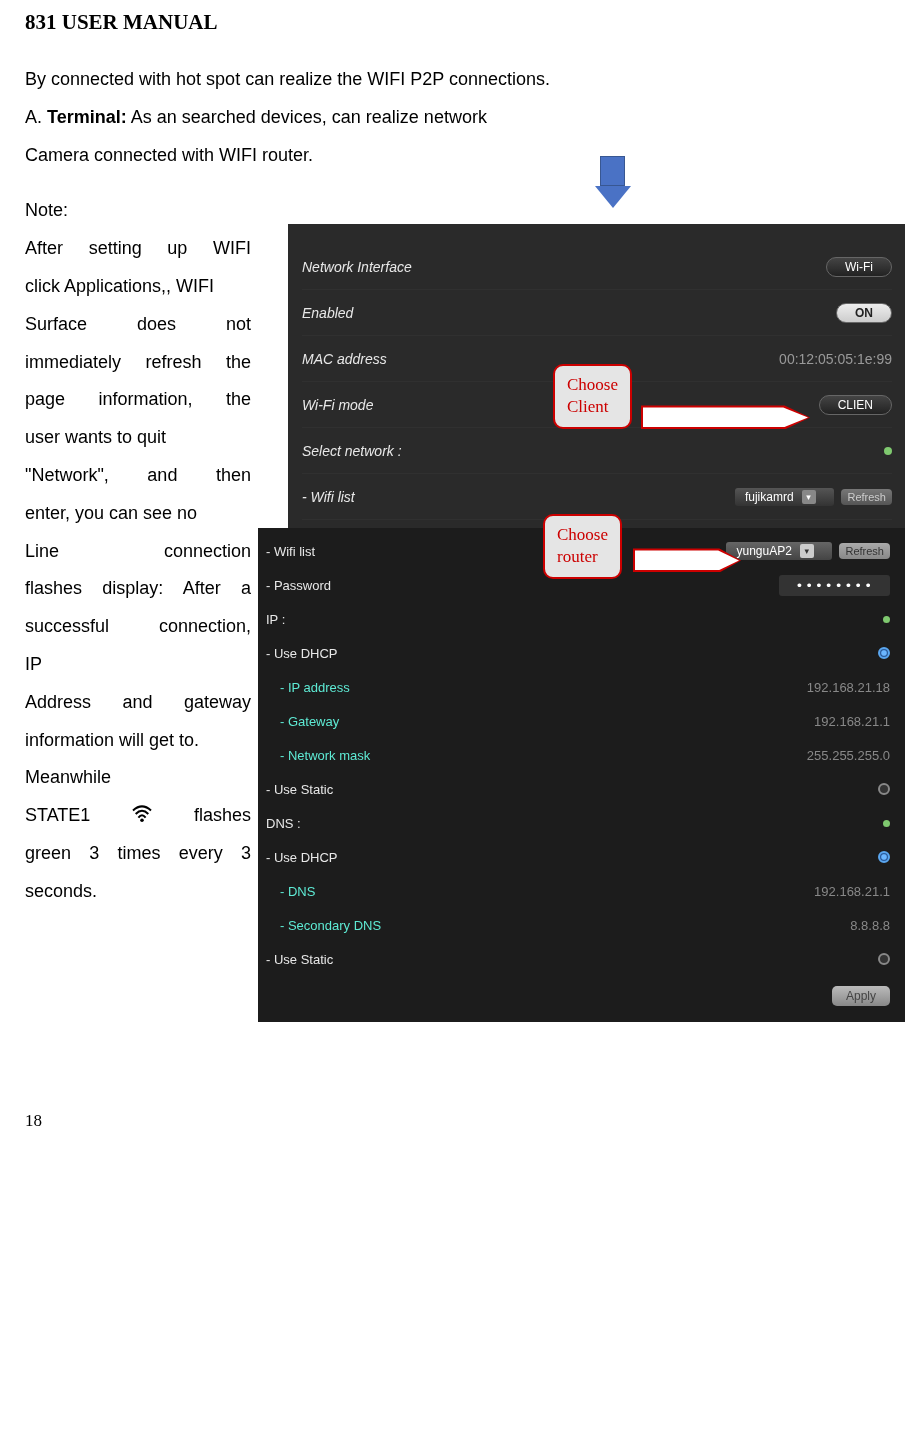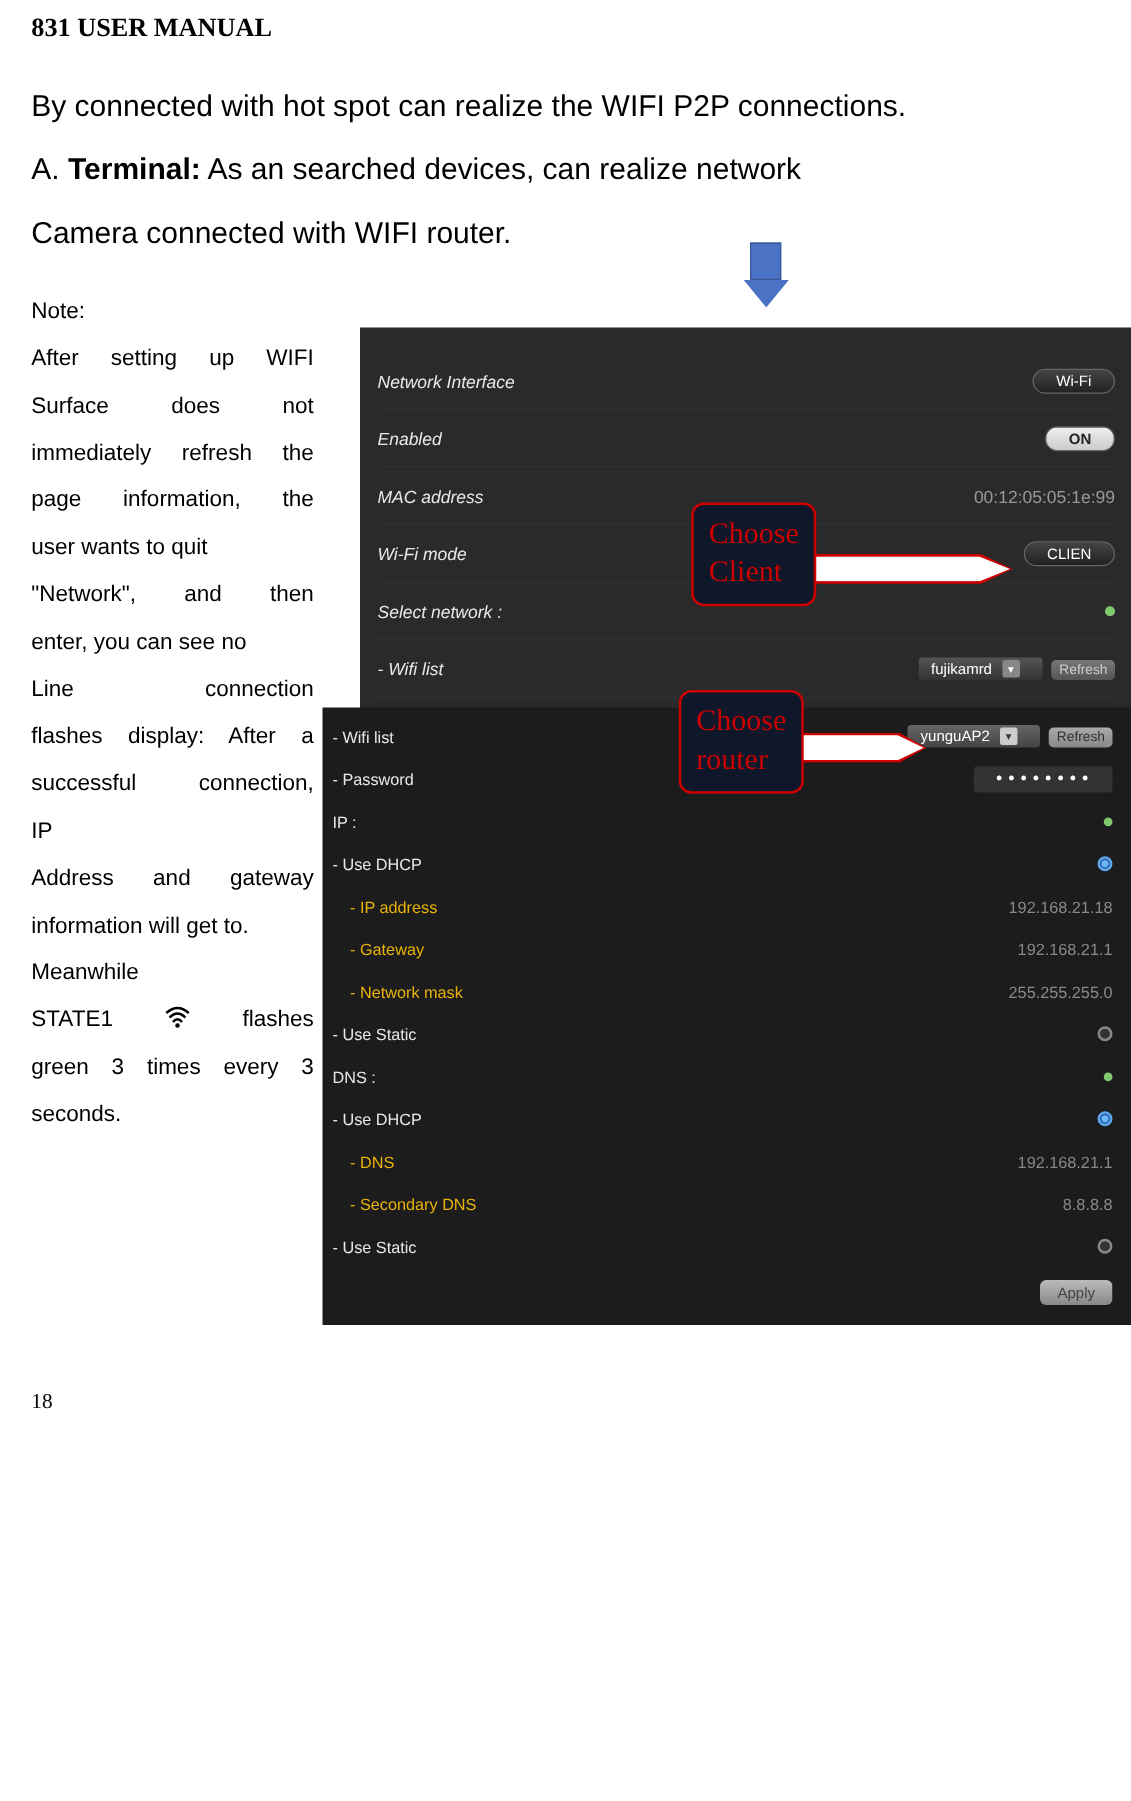--- a/index.html
+++ b/index.html
@@ -1,19 +1,19 @@
 <!DOCTYPE html>
 <html><head>
 <meta charset="utf-8">
 <style>
   * { box-sizing: border-box; margin: 0; padding: 0; }
   body { font-family: Arial, sans-serif; width: 905px; margin: 0 auto; background: #fff; color: #000; position: relative; }
   .page { padding: 10px 25px 40px 25px; position: relative; }
   .title { font-family: "Times New Roman", serif; font-weight: bold; font-size: 21px; margin-bottom: 26px; }
-  .intro { font-size: 24px; line-height: 2.1; margin-bottom: 18px; }
+  .intro { font-size: 18px; line-height: 2.1; margin-bottom: 18px; }
   .terminal-bold { font-weight: bold; }
   .content-area { position: relative; display: flex; }
   .left-col { width: 228px; font-size: 18px; line-height: 2.1; text-align: justify; text-justify: inter-word; padding-right: 2px; }
   .left-col .justify { text-align: justify; text-align-last: justify; }
   .left-col .noalign { text-align: right; text-align-last: left; }
   .wifi-icon { display: inline-block; vertical-align: -2px; }
   .right-col { position: absolute; left: 263px; top: 32px; width: 618px; }
   .arrow { position: absolute; left: 570px; top: -36px; width: 35px; height: 52px; }
   .arrow-body { width: 25px; height: 30px; background: #4a72c5; margin: 0 auto; border: 1px solid #385792; }
   .arrow-head { width: 0; height: 0; border-left: 18px solid transparent; border-right: 18px solid transparent; border-top: 22px solid #4a72c5; margin: 0 auto; }
@@ -25,29 +25,29 @@
   .pill-on { background: linear-gradient(#eee,#ccc); color: #222; font-weight: bold; }
   .dot { width: 8px; height: 8px; border-radius: 50%; background: #7fc96f; display: inline-block; }
   .refresh-btn { background: linear-gradient(#aaa,#888); color: #333; border-radius: 4px; padding: 2px 6px; font-size: 11px; margin-left: 4px; display: inline-block; }
   .refresh-btn.gray { background: linear-gradient(#777,#555); color: #ccc; }
   .select-box { background: linear-gradient(#555,#333); border-radius: 3px; padding: 2px 18px 2px 10px; font-size: 12px; color: #fff; position: relative; display: inline-flex; align-items: center; }
   .select-arrow { background: #888; border-radius: 2px; width: 14px; height: 14px; margin-left: 8px; display: inline-flex; align-items: center; justify-content: center; font-size: 9px; }
   .mac-val { color: #999; font-family: sans-serif; font-size: 14px; }
   .panel2 { background: #1c1c1c; color: #ddd; font-family: "Segoe UI", sans-serif; font-size: 13px; position: relative; margin-top: -2px; margin-left: -30px; width: 650px; padding: 6px 18px 16px 8px; }
   .panel2-row { display: flex; justify-content: space-between; align-items: center; height: 34px; }
   .p2-label { color: #e8e8e8; }
-  .p2-sub { padding-left: 14px; color: #eab308; }
+  .p2-sub { padding-left: 14px; color: #5eead4; }
   .p2-val { color: #888; font-size: 13px; }
   .radio { width: 12px; height: 12px; border-radius: 50%; border: 2px solid #888; display: inline-block; }
   .radio.active { background: radial-gradient(circle, #6bb6ff 40%, #2a5a9a 60%); border-color: #5aa6ef; }
   .radio.empty { background: #333; }
   .dot-sm { width: 7px; height: 7px; border-radius: 50%; background: #7fc96f; display: inline-block; }
   .password-box { background: #333; border-radius: 3px; padding: 3px 16px; color: #fff; letter-spacing: 2px; font-family: monospace; }
   .apply-btn { background: linear-gradient(#bbb,#888); color: #444; border-radius: 5px; padding: 3px 14px; font-size: 12px; float: right; margin-top: 10px; }
-  .callout { position: absolute; background: #0f172a; border: 2px solid #c00; border-radius: 10px; padding: 8px 12px; font-family: "Times New Roman", serif; font-size: 24px; color: #c00; line-height: 1.3; z-index: 10; }
+  .callout { position: absolute; background: #e5e5e5; border: 2px solid #c00; border-radius: 10px; padding: 8px 12px; font-family: "Times New Roman", serif; font-size: 17px; color: #c00; line-height: 1.3; z-index: 10; }
   .callout1 { left: 265px; top: 140px; }
   .callout2 { left: 255px; top: 290px; }
   .pointer1-outer { position: absolute; left: 353px; top: 181px; width: 169px; height: 24px; clip-path: polygon(0 0, 85% 0, 100% 50%, 85% 100%, 0 100%); background: #c00; z-index: 8; }
   .pointer1-inner { position: absolute; left: 355px; top: 183px; width: 165px; height: 20px; clip-path: polygon(0 0, 85% 0, 100% 50%, 85% 100%, 0 100%); background: #fff; z-index: 9; }
   .pointer2-outer { position: absolute; left: 345px; top: 324px; width: 108px; height: 24px; clip-path: polygon(0 0, 80% 0, 100% 50%, 80% 100%, 0 100%); background: #c00; z-index: 8; }
   .pointer2-inner { position: absolute; left: 347px; top: 326px; width: 104px; height: 20px; clip-path: polygon(0 0, 80% 0, 100% 50%, 80% 100%, 0 100%); background: #fff; z-index: 9; }
   .page-num { text-align: left; font-family: "Times New Roman", serif; font-size: 17px; margin-top: 200px; }
 </style>
 </head>
 <body>
@@ -59,20 +59,21 @@
     <div>
       <span>A. </span><span class="terminal-bold">Terminal:</span><span> As an searched devices, can realize network</span>
     </div>
     <div>Camera connected with WIFI router.</div>
   </div>
 
   <div class="content-area">
     <div class="left-col">
       <div class="noalign">Note:</div>
       <div class="justify">After setting up WIFI</div>
+      <div class="noalign">click Applications,, WIFI</div>
       <div class="justify">Surface does not</div>
       <div class="justify">immediately refresh the</div>
       <div class="justify">page information, the</div>
       <div class="noalign">user wants to quit</div>
       <div class="justify">"Network", and then</div>
       <div class="noalign">enter, you can see no</div>
       <div class="justify">Line connection</div>
       <div class="justify">flashes display: After a</div>
       <div class="justify">successful connection,</div>
       <div class="noalign">IP</div>

